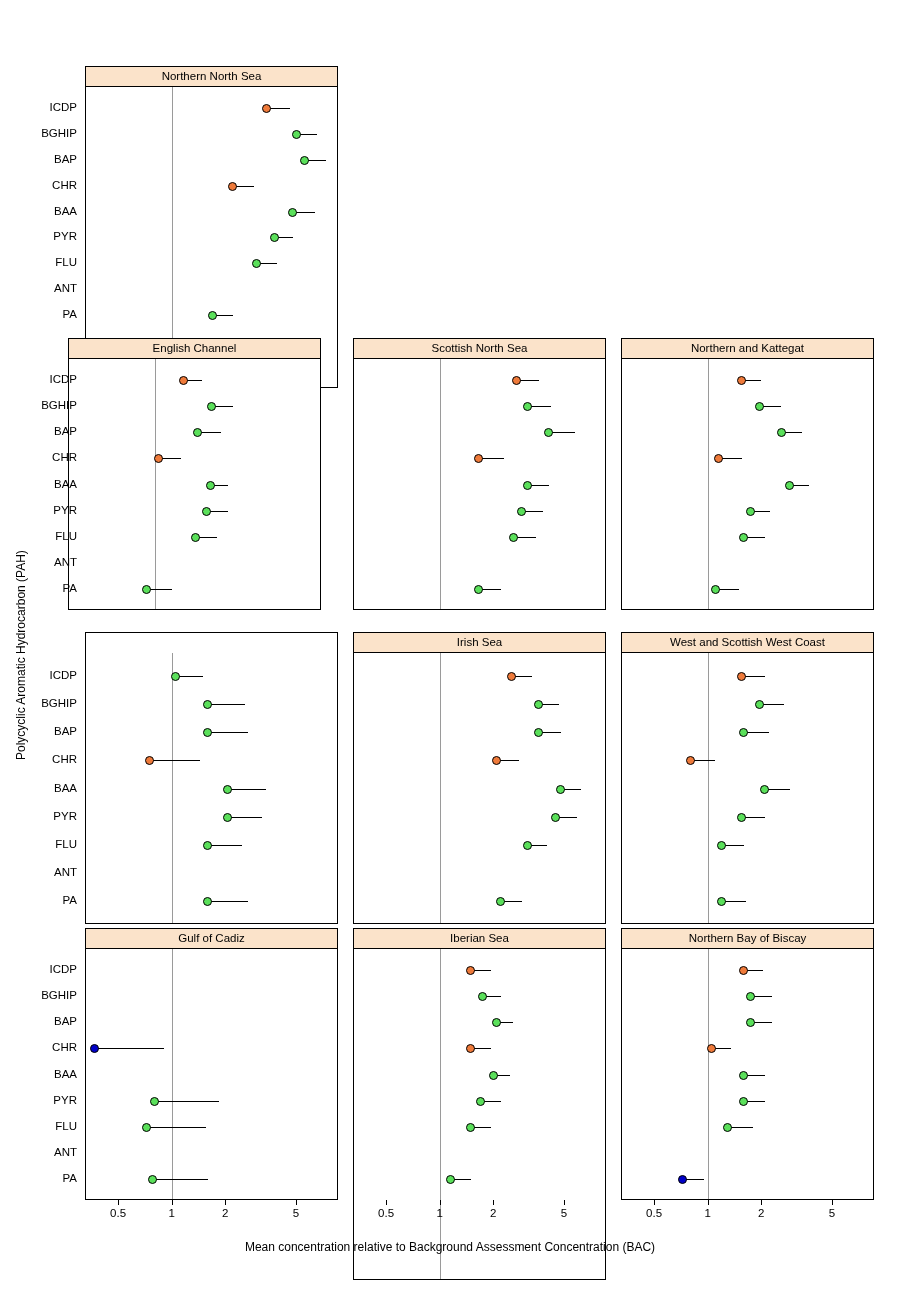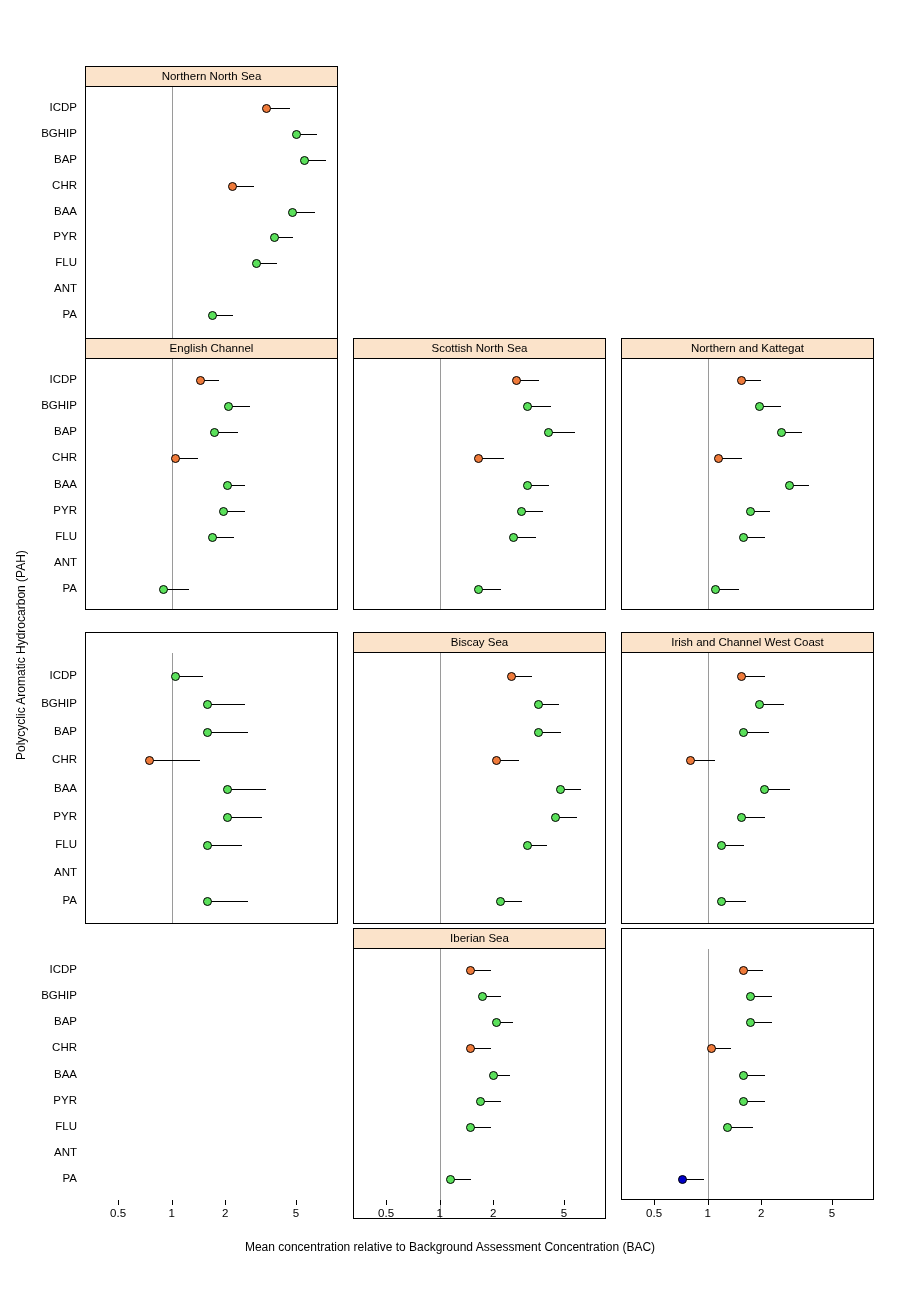--- a/index.html
+++ b/index.html
@@ -57,21 +57,21 @@
     </div>
     <div class="ylab" style="left: 15px; top: 101.75px; width: 62px;">ICDP</div>
     <div class="ylab" style="left: 15px; top: 127.688px; width: 62px;">BGHIP</div>
     <div class="ylab" style="left: 15px; top: 153.625px; width: 62px;">BAP</div>
     <div class="ylab" style="left: 15px; top: 179.562px; width: 62px;">CHR</div>
     <div class="ylab" style="left: 15px; top: 205.5px; width: 62px;">BAA</div>
     <div class="ylab" style="left: 15px; top: 231.438px; width: 62px;">PYR</div>
     <div class="ylab" style="left: 15px; top: 257.375px; width: 62px;">FLU</div>
     <div class="ylab" style="left: 15px; top: 283.312px; width: 62px;">ANT</div>
     <div class="ylab" style="left: 15px; top: 309.25px; width: 62px;">PA</div>
-    <div class="panel" style="left: 85px; top: 338px; width: 253px; height: 272px;">
+    <div class="panel" style="left: 68px; top: 338px; width: 253px; height: 272px;">
       <div class="strip">
         <span>English Channel</span>
       </div>
       <div class="plotarea">
         <div class="vline" style="left: 85.6564px; background: rgb(154, 154, 154);"></div>
         <div class="seg" style="left: 114.364px; width: 18.8225px; top: 20.9167px; background: rgb(0, 0, 0);"></div>
         <div class="pt" style="left: 109.864px; top: 16.9167px; background: rgb(239, 122, 58);"></div>
         <div class="seg" style="left: 142.979px; width: 20.8345px; top: 47.0625px; background: rgb(0, 0, 0);"></div>
         <div class="pt" style="left: 138.479px; top: 43.0625px; background: rgb(90, 224, 90);"></div>
         <div class="seg" style="left: 128.893px; width: 22.7765px; top: 73.2083px; background: rgb(0, 0, 0);"></div>
@@ -170,21 +170,21 @@
     <div class="ylab" style="left: 15px; top: 697.812px; width: 62px;">BGHIP</div>
     <div class="ylab" style="left: 15px; top: 726.042px; width: 62px;">BAP</div>
     <div class="ylab" style="left: 15px; top: 754.271px; width: 62px;">CHR</div>
     <div class="ylab" style="left: 15px; top: 782.5px; width: 62px;">BAA</div>
     <div class="ylab" style="left: 15px; top: 810.729px; width: 62px;">PYR</div>
     <div class="ylab" style="left: 15px; top: 838.958px; width: 62px;">FLU</div>
     <div class="ylab" style="left: 15px; top: 867.188px; width: 62px;">ANT</div>
     <div class="ylab" style="left: 15px; top: 895.417px; width: 62px;">PA</div>
     <div class="panel" style="left: 353px; top: 632px; width: 253px; height: 292px;">
       <div class="strip">
-        <span>Biscay Sea</span>
+        <span>Irish Sea</span>
       </div>
       <div class="plotarea">
         <div class="vline" style="left: 85.6564px; background: rgb(154, 154, 154);"></div>
         <div class="seg" style="left: 157.98px; width: 19.9201px; top: 22.5833px; background: rgb(0, 0, 0);"></div>
         <div class="pt" style="left: 153.48px; top: 18.5833px; background: rgb(239, 122, 58);"></div>
         <div class="seg" style="left: 184.623px; width: 20.6px; top: 50.8125px; background: rgb(0, 0, 0);"></div>
         <div class="pt" style="left: 180.123px; top: 46.8125px; background: rgb(90, 224, 90);"></div>
         <div class="seg" style="left: 184.623px; width: 22.2266px; top: 79.0417px; background: rgb(0, 0, 0);"></div>
         <div class="pt" style="left: 180.123px; top: 75.0417px; background: rgb(90, 224, 90);"></div>
         <div class="seg" style="left: 142.979px; width: 22.2266px; top: 107.271px; background: rgb(0, 0, 0);"></div>
@@ -194,60 +194,76 @@
         <div class="seg" style="left: 201.863px; width: 20.9281px; top: 163.729px; background: rgb(0, 0, 0);"></div>
         <div class="pt" style="left: 197.363px; top: 159.729px; background: rgb(90, 224, 90);"></div>
         <div class="seg" style="left: 173.07px; width: 19.6932px; top: 191.958px; background: rgb(0, 0, 0);"></div>
         <div class="pt" style="left: 168.57px; top: 187.958px; background: rgb(90, 224, 90);"></div>
         <div class="seg" style="left: 146.573px; width: 21.3436px; top: 248.417px; background: rgb(0, 0, 0);"></div>
         <div class="pt" style="left: 142.073px; top: 244.417px; background: rgb(90, 224, 90);"></div>
       </div>
     </div>
     <div class="panel" style="left: 621px; top: 632px; width: 253px; height: 292px;">
       <div class="strip">
-        <span>Irish and Channel West Coast</span>
+        <span>West and Scottish West Coast</span>
       </div>
       <div class="plotarea">
         <div class="vline" style="left: 85.6564px; background: rgb(154, 154, 154);"></div>
         <div class="seg" style="left: 119.516px; width: 23.4628px; top: 22.5833px; background: rgb(0, 0, 0);"></div>
         <div class="pt" style="left: 115.016px; top: 18.5833px; background: rgb(239, 122, 58);"></div>
         <div class="seg" style="left: 137.254px; width: 25.1425px; top: 50.8125px; background: rgb(0, 0, 0);"></div>
         <div class="pt" style="left: 132.754px; top: 46.8125px; background: rgb(90, 224, 90);"></div>
         <div class="seg" style="left: 121.969px; width: 24.6041px; top: 79.0417px; background: rgb(0, 0, 0);"></div>
         <div class="pt" style="left: 117.469px; top: 75.0417px; background: rgb(90, 224, 90);"></div>
         <div class="seg" style="left: 68.4161px; width: 24.6041px; top: 107.271px; background: rgb(0, 0, 0);"></div>
         <div class="pt" style="left: 63.9161px; top: 103.271px; background: rgb(239, 122, 58);"></div>
         <div class="seg" style="left: 142.979px; width: 24.9378px; top: 135.5px; background: rgb(0, 0, 0);"></div>
         <div class="pt" style="left: 138.479px; top: 131.5px; background: rgb(90, 224, 90);"></div>
         <div class="seg" style="left: 119.516px; width: 23.4628px; top: 163.729px; background: rgb(0, 0, 0);"></div>
         <div class="pt" style="left: 115.016px; top: 159.729px; background: rgb(90, 224, 90);"></div>
         <div class="seg" style="left: 99.7427px; width: 22.2266px; top: 191.958px; background: rgb(0, 0, 0);"></div>
         <div class="pt" style="left: 95.2427px; top: 187.958px; background: rgb(90, 224, 90);"></div>
         <div class="seg" style="left: 99.7427px; width: 24.6041px; top: 248.417px; background: rgb(0, 0, 0);"></div>
         <div class="pt" style="left: 95.2427px; top: 244.417px; background: rgb(90, 224, 90);"></div>
+      </div>
+    </div>
+    <div class="panel" style="left: 85px; top: 928px; width: 253px; height: 272px;">
+      <div class="strip">
+        <span>Gulf of Cadiz</span>
+      </div>
+      <div class="plotarea">
+        <div class="vline" style="left: 85.6564px; background: rgb(154, 154, 154);"></div>
+        <div class="seg" style="left: 8.83946px; width: 68.6767px; top: 99.3542px; background: rgb(0, 0, 0);"></div>
+        <div class="pt" style="left: 4.33946px; top: 95.3542px; background: rgb(0, 0, 200);"></div>
+        <div class="seg" style="left: 68.4161px; width: 64.7701px; top: 151.646px; background: rgb(0, 0, 0);"></div>
+        <div class="pt" style="left: 63.9161px; top: 147.646px; background: rgb(90, 224, 90);"></div>
+        <div class="seg" style="left: 60.2758px; width: 59.2406px; top: 177.792px; background: rgb(0, 0, 0);"></div>
+        <div class="pt" style="left: 55.7758px; top: 173.792px; background: rgb(90, 224, 90);"></div>
+        <div class="seg" style="left: 66.46px; width: 55.5093px; top: 230.083px; background: rgb(0, 0, 0);"></div>
+        <div class="pt" style="left: 61.96px; top: 226.083px; background: rgb(90, 224, 90);"></div>
       </div>
     </div>
     <div class="ylab" style="left: 15px; top: 963.917px; width: 62px;">ICDP</div>
     <div class="ylab" style="left: 15px; top: 990.062px; width: 62px;">BGHIP</div>
     <div class="ylab" style="left: 15px; top: 1016.21px; width: 62px;">BAP</div>
     <div class="ylab" style="left: 15px; top: 1042.35px; width: 62px;">CHR</div>
     <div class="ylab" style="left: 15px; top: 1068.5px; width: 62px;">BAA</div>
     <div class="ylab" style="left: 15px; top: 1094.65px; width: 62px;">PYR</div>
     <div class="ylab" style="left: 15px; top: 1120.79px; width: 62px;">FLU</div>
     <div class="ylab" style="left: 15px; top: 1146.94px; width: 62px;">ANT</div>
     <div class="ylab" style="left: 15px; top: 1173.08px; width: 62px;">PA</div>
     <div class="tickmark" style="left: 118.103px; top: 1200px;"></div>
     <div class="xtick" style="left: 98.1031px; top: 1208px; width: 40px;">0.5</div>
     <div class="tickmark" style="left: 171.656px; top: 1200px;"></div>
     <div class="xtick" style="left: 151.656px; top: 1208px; width: 40px;">1</div>
     <div class="tickmark" style="left: 225.21px; top: 1200px;"></div>
     <div class="xtick" style="left: 205.21px; top: 1208px; width: 40px;">2</div>
     <div class="tickmark" style="left: 296.003px; top: 1200px;"></div>
     <div class="xtick" style="left: 276.003px; top: 1208px; width: 40px;">5</div>
-    <div class="panel" style="left: 353px; top: 928px; width: 253px; height: 291px;">
+    <div class="panel" style="left: 353px; top: 928px; width: 253px; height: 352px;">
       <div class="strip">
         <span>Iberian Sea</span>
       </div>
       <div class="plotarea">
         <div class="vline" style="left: 85.6564px; background: rgb(154, 154, 154);"></div>
         <div class="seg" style="left: 116.983px; width: 20.2705px; top: 20.9167px; background: rgb(0, 0, 0);"></div>
         <div class="pt" style="left: 112.483px; top: 16.9167px; background: rgb(239, 122, 58);"></div>
         <div class="seg" style="left: 128.893px; width: 17.6805px; top: 47.0625px; background: rgb(0, 0, 0);"></div>
         <div class="pt" style="left: 124.393px; top: 43.0625px; background: rgb(90, 224, 90);"></div>
         <div class="seg" style="left: 142.979px; width: 16.5009px; top: 73.2083px; background: rgb(0, 0, 0);"></div>
@@ -266,20 +282,23 @@
     </div>
     <div class="tickmark" style="left: 386.103px; top: 1200px;"></div>
     <div class="xtick" style="left: 366.103px; top: 1208px; width: 40px;">0.5</div>
     <div class="tickmark" style="left: 439.656px; top: 1200px;"></div>
     <div class="xtick" style="left: 419.656px; top: 1208px; width: 40px;">1</div>
     <div class="tickmark" style="left: 493.21px; top: 1200px;"></div>
     <div class="xtick" style="left: 473.21px; top: 1208px; width: 40px;">2</div>
     <div class="tickmark" style="left: 564.003px; top: 1200px;"></div>
     <div class="xtick" style="left: 544.003px; top: 1208px; width: 40px;">5</div>
     <div class="panel" style="left: 621px; top: 928px; width: 253px; height: 272px;">
+      <div class="strip">
+        <span>Northern Bay of Biscay</span>
+      </div>
       <div class="plotarea">
         <div class="vline" style="left: 85.6564px; background: rgb(154, 154, 154);"></div>
         <div class="seg" style="left: 121.969px; width: 19.1481px; top: 20.9167px; background: rgb(0, 0, 0);"></div>
         <div class="pt" style="left: 117.469px; top: 16.9167px; background: rgb(239, 122, 58);"></div>
         <div class="seg" style="left: 128.893px; width: 21.1149px; top: 47.0625px; background: rgb(0, 0, 0);"></div>
         <div class="pt" style="left: 124.393px; top: 43.0625px; background: rgb(90, 224, 90);"></div>
         <div class="seg" style="left: 128.893px; width: 21.1149px; top: 73.2083px; background: rgb(0, 0, 0);"></div>
         <div class="pt" style="left: 124.393px; top: 69.2083px; background: rgb(90, 224, 90);"></div>
         <div class="seg" style="left: 89.4259px; width: 19.4168px; top: 99.3542px; background: rgb(0, 0, 0);"></div>
         <div class="pt" style="left: 84.9259px; top: 95.3542px; background: rgb(239, 122, 58);"></div>

